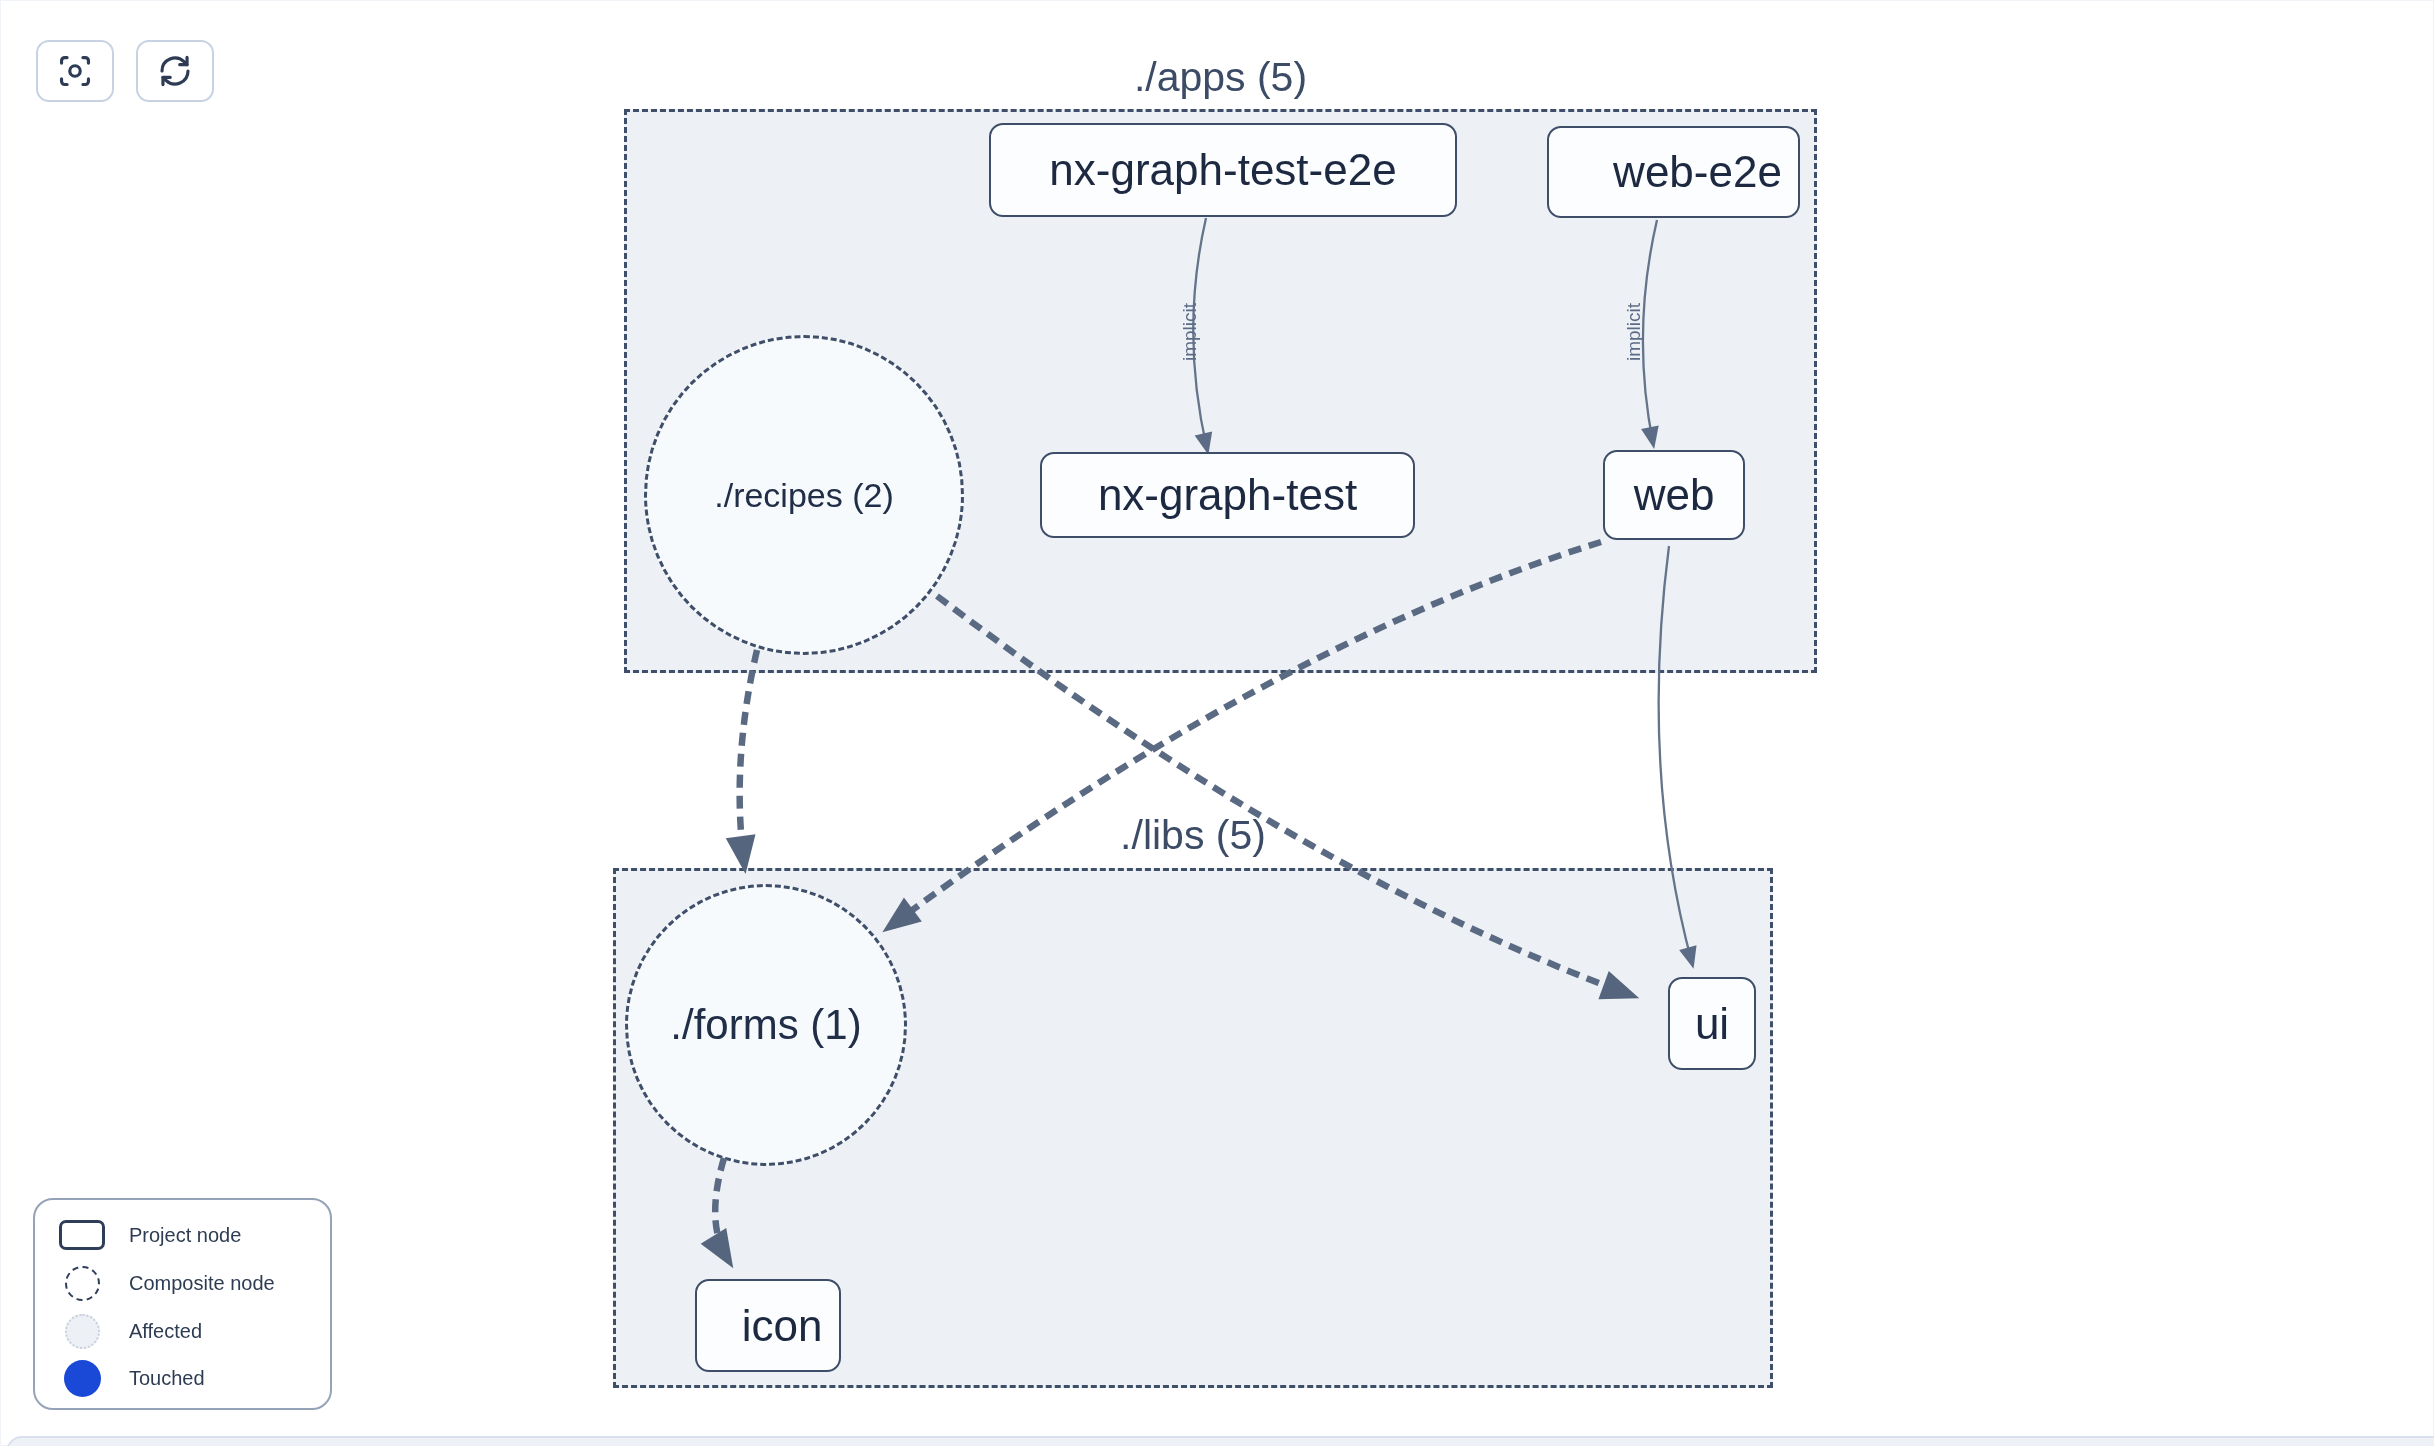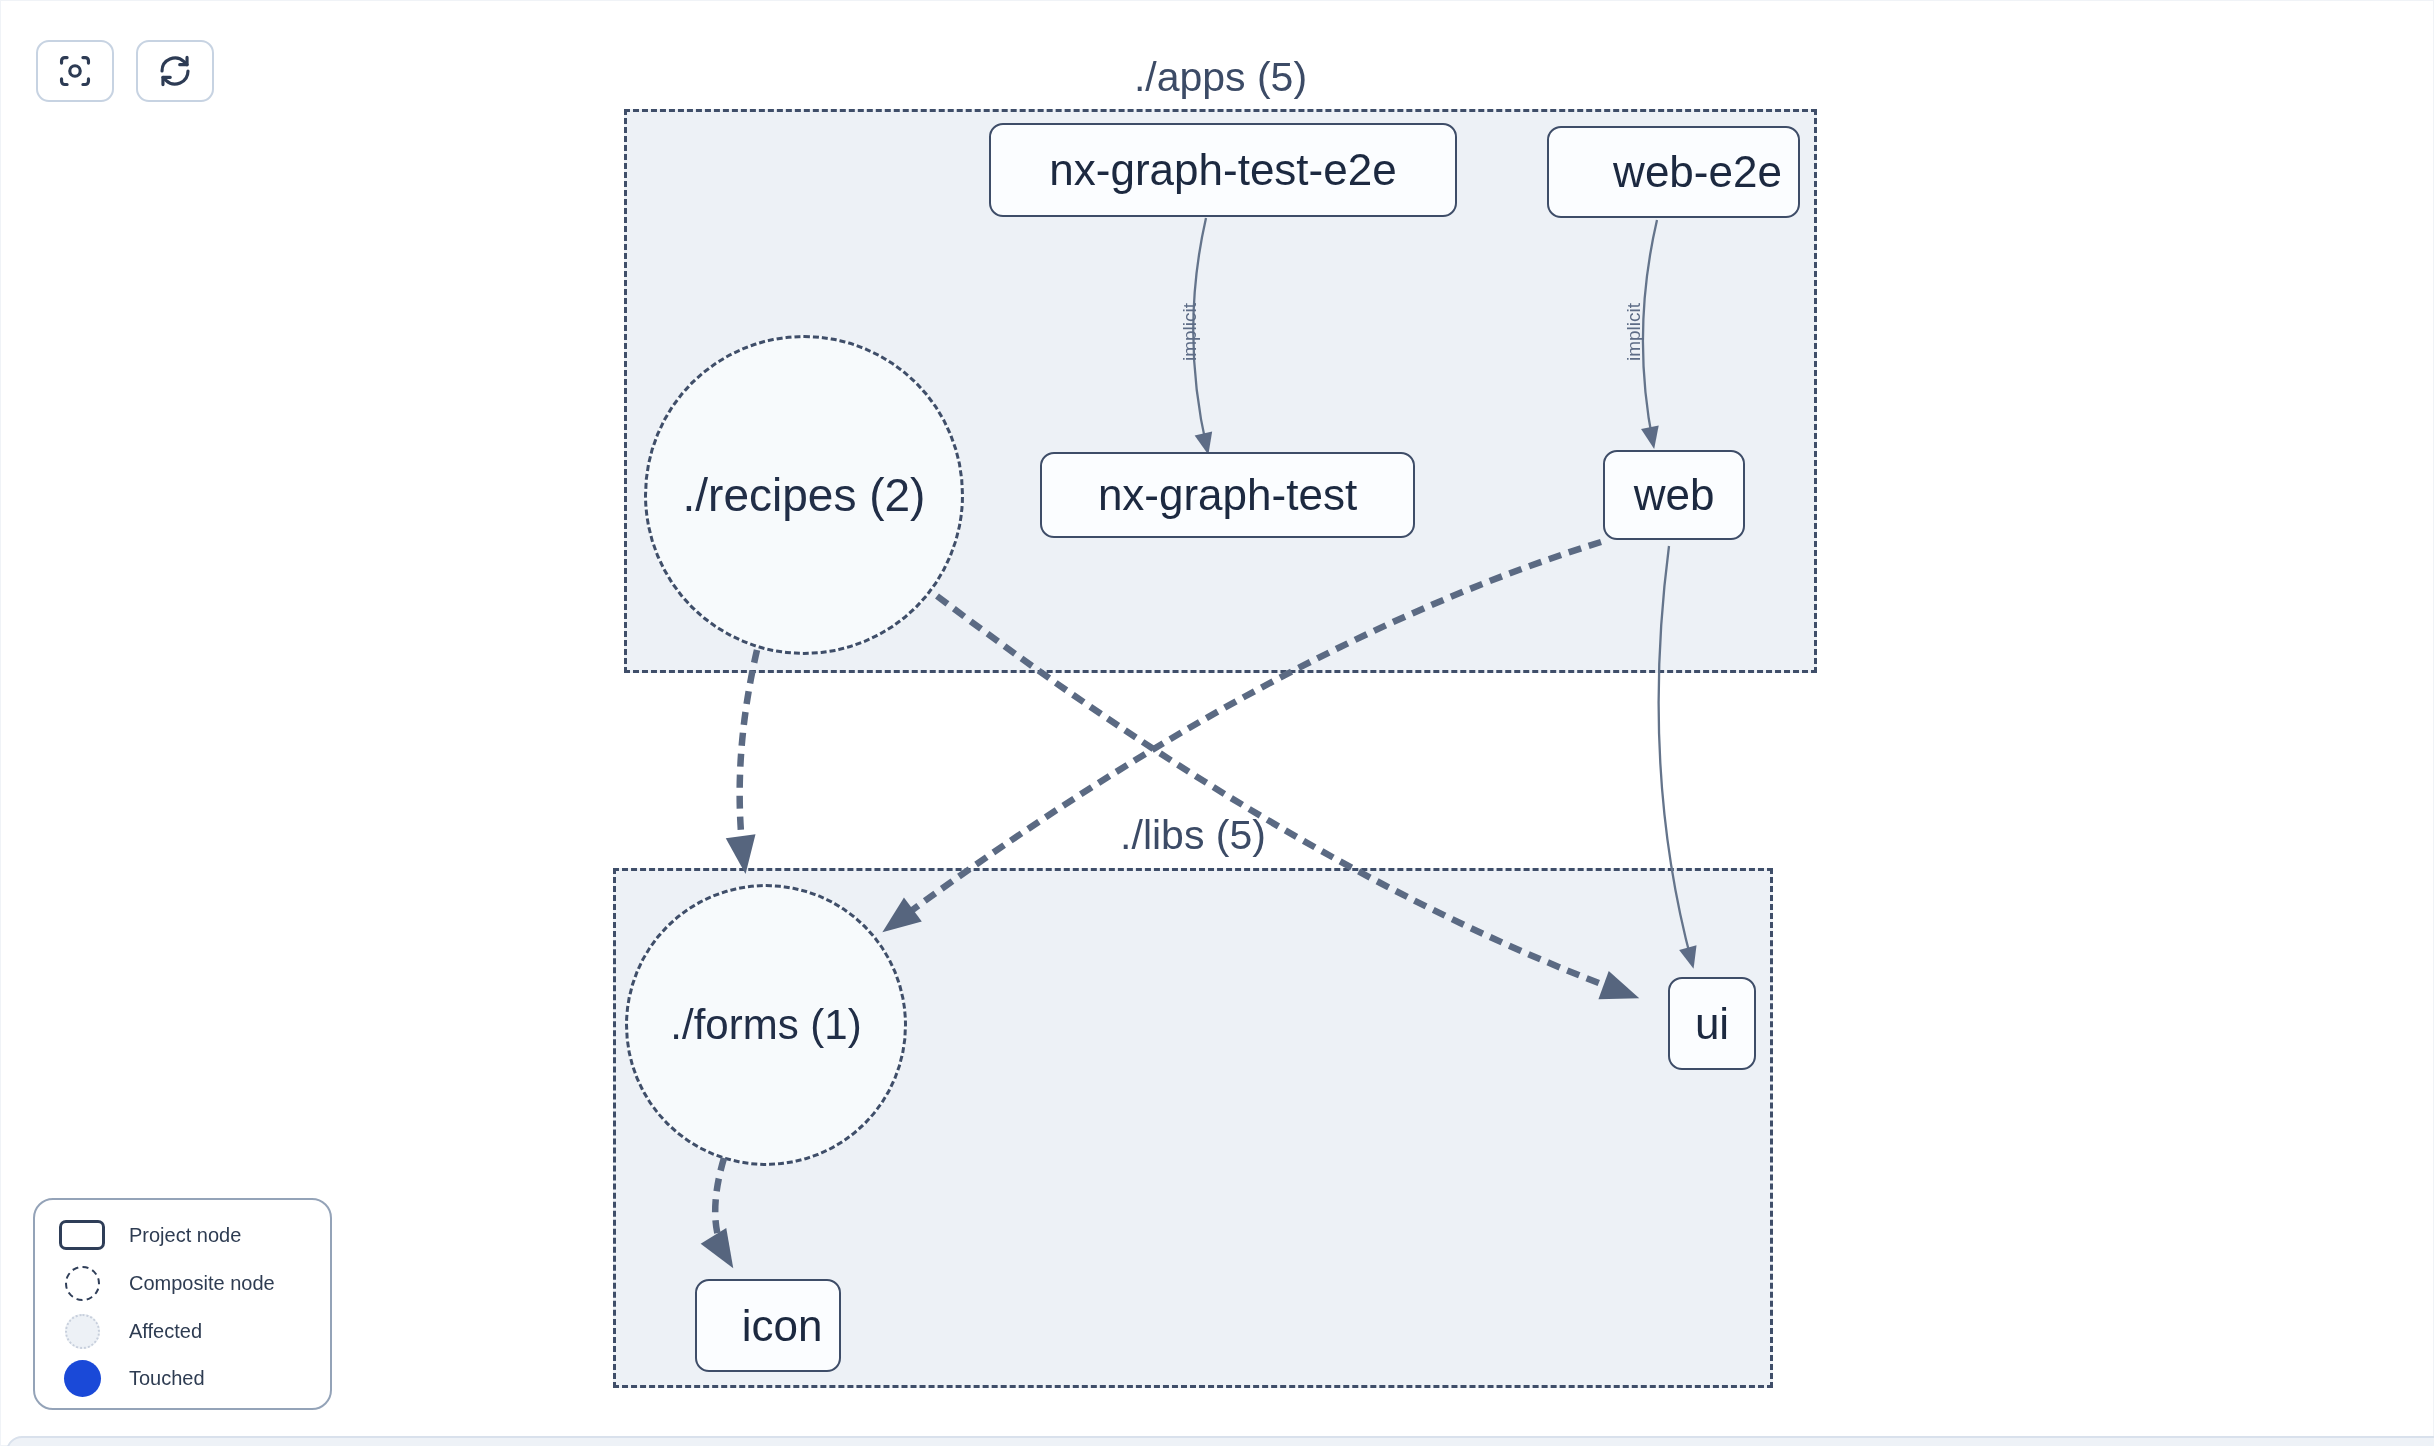--- a/index.html
+++ b/index.html
@@ -22,21 +22,21 @@
   #group-apps{left:624px;top:109px;width:1193px;height:564px;}
   #group-libs{left:613px;top:868px;width:1160px;height:520px;}
   .group-title{position:absolute;font-size:41px;color:#3c4b66;text-align:center;z-index:1;}
   #title-apps{left:624px;width:1193px;top:54px;}
   #title-libs{left:613px;width:1160px;top:812px;}
   
   .composite{
     position:absolute;border:3px dashed #3f4e69;border-radius:50%;background:#f7fafc;
     display:flex;align-items:center;justify-content:center;color:#212e47;z-index:2;box-sizing:border-box;
   }
-  #comp-recipes{left:644px;top:335px;width:320px;height:320px;font-size:46px;}
+  #comp-recipes{left:644px;top:335px;width:320px;height:320px;font-size:34px;}
   #comp-forms{left:625px;top:884px;width:282px;height:282px;font-size:42px;}
   
   #edge-layer{position:absolute;left:0;top:0;width:2434px;height:1446px;z-index:3;pointer-events:none;}
   #edge-layer path.edge{pointer-events:stroke;}
   .edge-thin{stroke:#64748b;stroke-width:2.3;fill:none;}
   .edge-thick{stroke:#5b6a83;stroke-width:6.5;fill:none;stroke-dasharray:13 8;}
   
   .edge-label{
     position:absolute;font-size:19px;color:#5d6c86;z-index:5;width:120px;height:24px;
     display:flex;align-items:center;justify-content:center;transform:rotate(-90deg);

